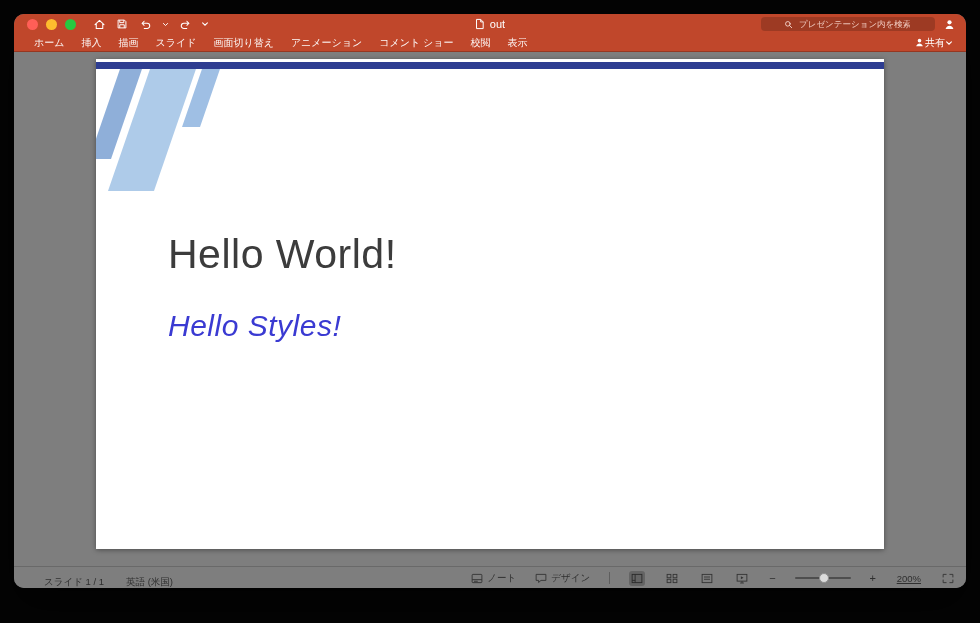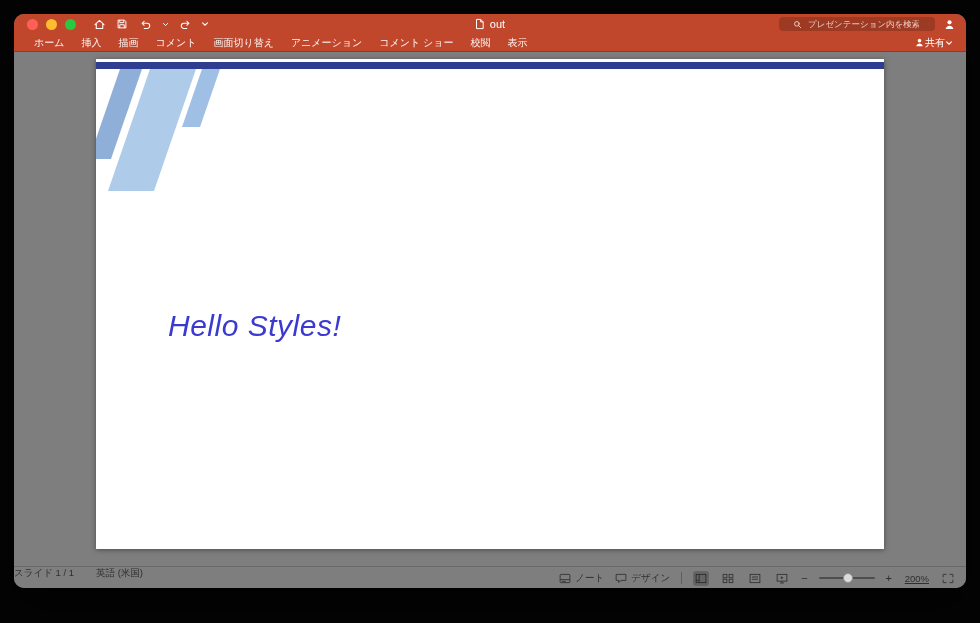--- a/index.html
+++ b/index.html
@@ -25,21 +25,21 @@
   .qa .ic{display:inline-flex;align-items:center;justify-content:center;width:14px;height:14px;cursor:default;}
   .qa .ic.small{width:8px;}
   svg{display:block;}
   .doc-title{
     position:absolute;left:50%;top:0;transform:translateX(-50%);height:20px;
     display:flex;align-items:center;gap:5px;color:#fff;font-size:11px;
   }
   .titlebar-right{position:absolute;right:10px;top:3px;display:flex;align-items:center;gap:8px;}
   .search-box{
     width:128px;height:14px;background:rgba(0,0,0,0.18);border-radius:4px;
-    display:flex;align-items:center;padding:0 14px;gap:4px;
+    display:flex;align-items:center;padding:0 23px;gap:4px;
   }
   .search-box input{
     flex:1;background:transparent;border:none;outline:none;
     font-size:8.5px;color:#fff;font-family:"Liberation Sans",sans-serif;min-width:0;
   }
   .search-box input::placeholder{color:rgba(255,228,220,.85);}
   
   .tabsrow{
     height:17px;background:#C0472B;display:flex;align-items:center;
     padding-left:20px;position:relative;border-bottom:1px solid rgba(0,0,0,.22);
@@ -66,25 +66,25 @@
     position:absolute;left:72px;top:172px;font-size:41px;color:#3C3C3C;
     letter-spacing:.5px;white-space:nowrap;
   }
   .slide-subtitle{
     position:absolute;left:72px;top:250px;font-size:30px;color:#3A3AD2;
     font-style:italic;white-space:nowrap;letter-spacing:.5px;
   }
   
   .statusbar{
     height:22px;background:#7E7E7E;border-top:1px solid #696969;
-    display:flex;align-items:flex-start;color:#2F2F2F;font-size:9.5px;
-    position:relative;
+    display:flex;align-items:flex-end;color:#2F2F2F;font-size:9.5px;
+    padding-left:30px;position:relative;
   }
   .sb-left{display:flex;gap:22px;align-items:center;}
-  .sb-right{position:absolute;right:10px;top:0;height:22px;display:flex;align-items:center;gap:11px;}
+  .sb-right{position:absolute;right:10px;top:0;height:22px;display:flex;align-items:center;gap:19px;}
   .sb-item{display:flex;align-items:center;gap:4px;cursor:default;}
   .sb-icon{display:flex;align-items:center;justify-content:center;width:16px;height:15px;border-radius:3px;cursor:default;}
   .sb-icon.active{background:rgba(0,0,0,.20);}
   .sb-sep{width:1px;height:12px;background:rgba(0,0,0,.25);}
   .zoom-sign{font-size:11px;line-height:1;cursor:default;}
   .slider{width:56px;height:2px;background:#4E4E4E;position:relative;border-radius:1px;cursor:default;}
   .thumb{position:absolute;left:24px;top:-4px;width:10px;height:10px;border-radius:50%;
     background:#DCDCDC;border:1px solid #8F8F8F;box-sizing:border-box;}
   .zoom-level{min-width:26px;text-align:right;text-decoration:underline;}
 </style>
@@ -160,21 +160,21 @@
           </svg>
       </span>
     </div>
   </div>
 
   <div class="tabsrow">
     <nav class="tabs">
       <span class="tab">ホーム</span>
       <span class="tab">挿入</span>
       <span class="tab">描画</span>
-      <span class="tab">コメント</span>
+      <span class="tab">スライド</span>
       <span class="tab">画面切り替え</span>
       <span class="tab">アニメーション</span>
       <span class="tab">コメント ショー</span>
       <span class="tab">校閲</span>
       <span class="tab">表示</span>
     </nav>
     <div class="share">
       <span>
         <svg width="11" height="11" viewBox="0 0 16 16" fill="#fff">
             <circle cx="8" cy="5.3" r="2.6"></circle>
@@ -191,20 +191,21 @@
   </div>
 
   <div class="canvas">
     <div class="slide">
       <div class="slide-topbar"></div>
       <div class="stripes">
         <div class="stripe s1"></div>
         <div class="stripe s2"></div>
         <div class="stripe s3"></div>
       </div>
+      <div class="slide-title">Hello World!</div>
       <div class="slide-subtitle">Hello Styles!</div>
     </div>
   </div>
 
   <div class="statusbar">
     <div class="sb-left">
       <span>スライド 1 / 1</span>
       <span>英語 (米国)</span>
     </div>
     <div class="sb-right">

